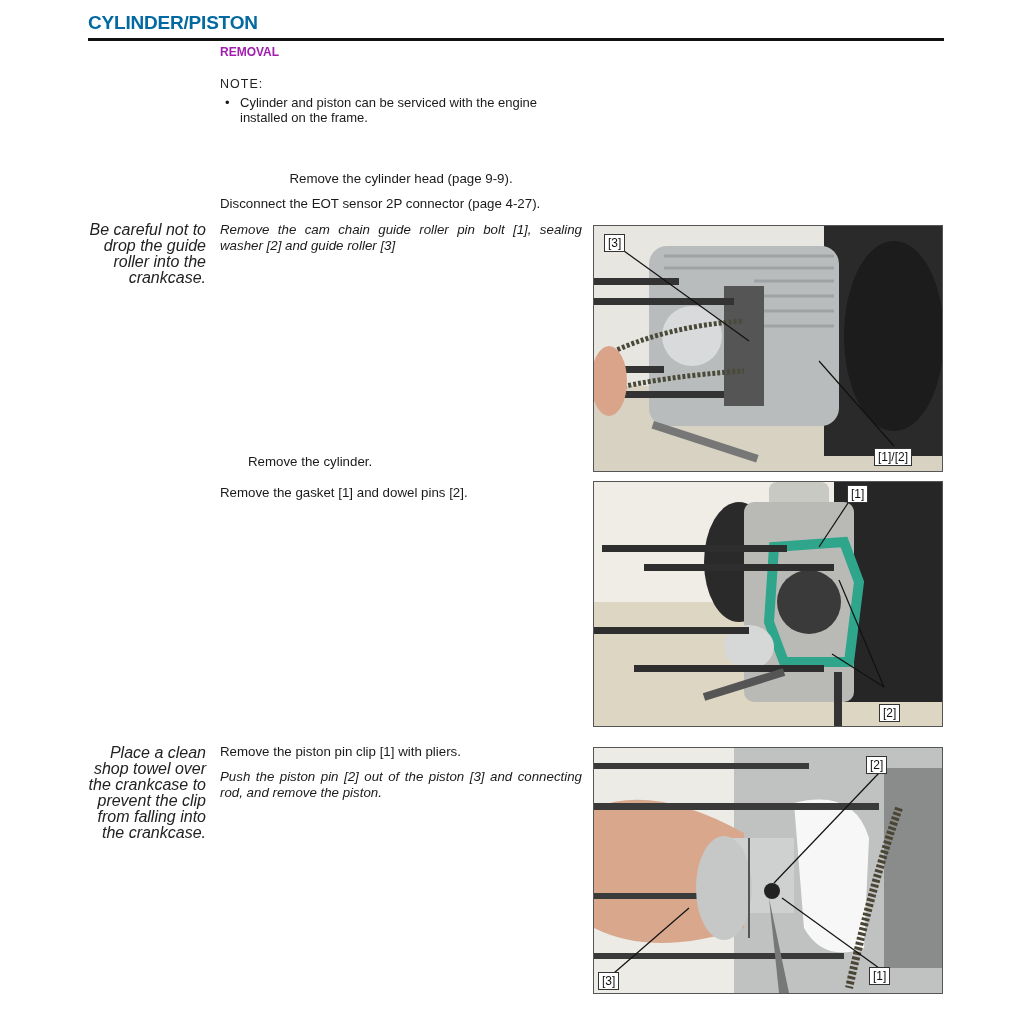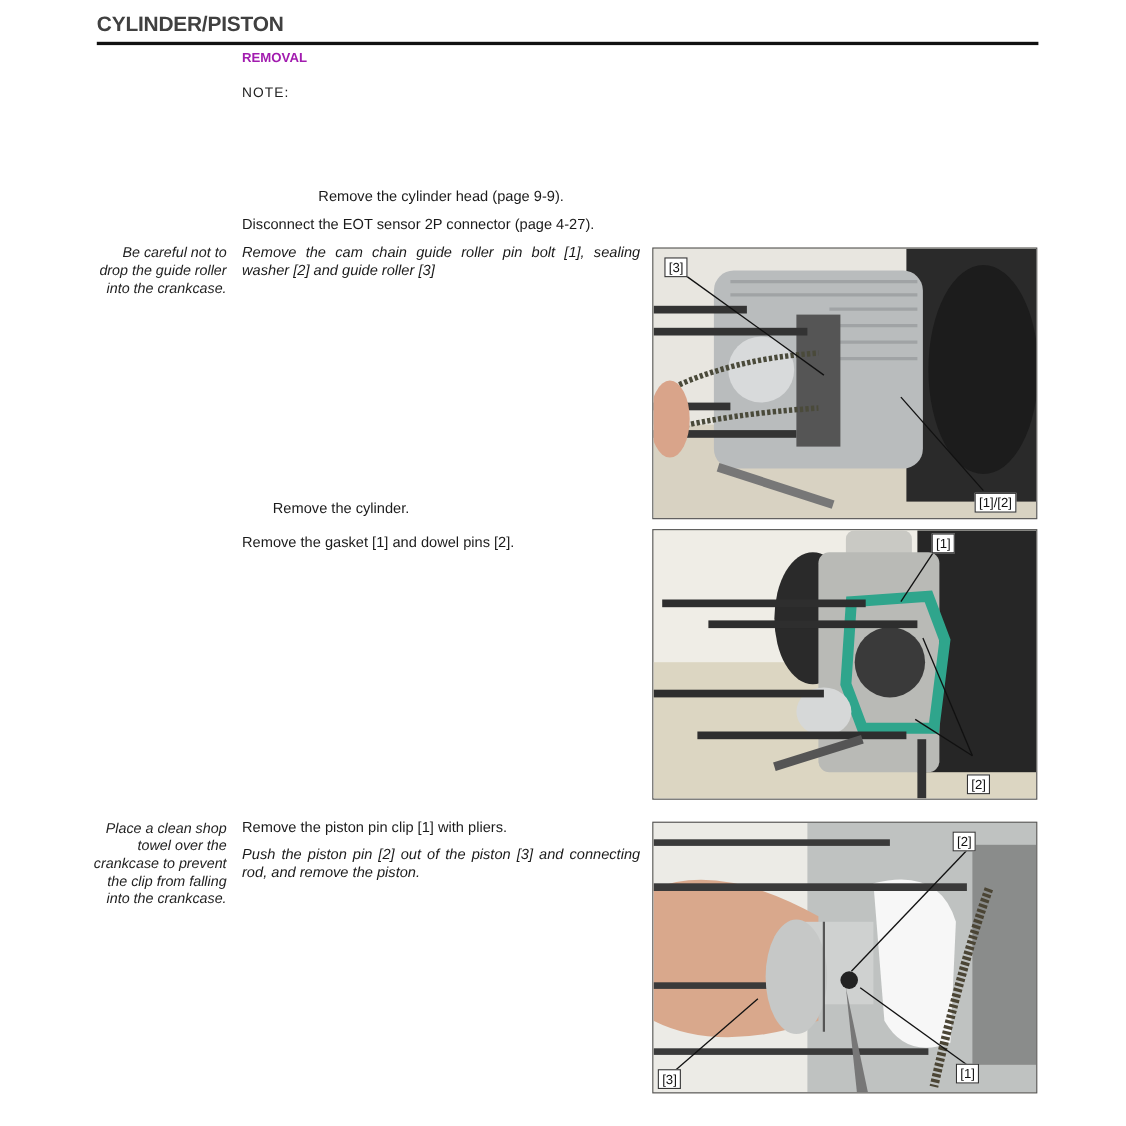--- a/index.html
+++ b/index.html
@@ -1,39 +1,40 @@
 <!DOCTYPE html>
 <html><head>
 <meta charset="utf-8">
 <style>
   html,body{margin:0;padding:0;background:#ffffff;}
   body{width:1024px;height:1024px;position:relative;overflow:hidden;font-family:"Liberation Sans",sans-serif;color:#1a1a1a;}
-  .page-title{position:absolute;left:88px;top:12px;font-size:19px;font-weight:bold;letter-spacing:-0.2px;color:#404040;}
+  .page-title{position:absolute;left:88px;top:12px;font-size:19px;font-weight:bold;letter-spacing:-0.2px;color:#0369a1;}
   .title-rule{position:absolute;left:88px;top:38px;width:856px;height:3px;background:#111;}
   .section-title{position:absolute;left:220px;top:45px;font-size:12px;font-weight:bold;color:#a21caf;}
   .note-label{position:absolute;left:220px;top:77px;font-size:12.5px;letter-spacing:1px;color:#222;}
   .note-list{position:absolute;left:222px;top:95px;width:365px;margin:0;padding:0;list-style:none;font-size:13px;line-height:15px;}
   .note-list li{position:relative;padding-left:18px;margin-bottom:4px;}
   .note-list li::before{content:"\2022";position:absolute;left:3px;top:0;}
   .para{position:absolute;left:220px;font-size:13.3px;line-height:15.5px;color:#1a1a1a;width:362px;}
   .justify{text-align:justify;font-style:italic;}
-  .side-note{position:absolute;left:84px;width:122px;font-size:13px;font-style:italic;line-height:16px;text-align:right;color:#222;}
+  .side-note{position:absolute;left:84px;width:122px;font-size:16px;font-style:italic;line-height:16px;text-align:right;color:#222;}
   .photo{position:absolute;left:593px;width:348px;border:1px solid #555;overflow:hidden;background:#d9d7d0;}
   .photo svg{display:block;width:100%;height:100%;}
   .callout{position:absolute;background:#fff;border:1px solid #333;font-size:12px;padding:1px 3px;line-height:14px;color:#111;}
 </style>
 </head>
 <body>
 
 <div class="page-title">CYLINDER/PISTON</div>
 <div class="title-rule"></div>
 
 <div class="section-title">REMOVAL</div>
 <div class="note-label">NOTE:</div>
 <ul class="note-list">
+  <li>Cylinder and piston can be serviced with the engine installed on the frame.</li>
 </ul>
 
 <div class="para" style="top:171px;text-align:center;">Remove the cylinder head (page 9-9).</div>
 <div class="para" style="top:196px;">Disconnect the EOT sensor 2P connector (page 4-27).</div>
 
 <div class="side-note" style="top:222px;">Be careful not to drop the guide roller into the crankcase.</div>
 <div class="para justify" style="top:222px;">Remove the cam chain guide roller pin bolt [1], sealing washer [2] and guide roller [3]</div>
 
 <div class="photo" style="top:225px;height:245px;">
   <svg viewBox="0 0 348 245" preserveAspectRatio="none">
@@ -57,21 +58,21 @@
     <rect x="0" y="140" width="70" height="7" fill="#333"></rect>
     <rect x="0" y="165" width="130" height="7" fill="#333"></rect>
     <path d="M10 130 Q70 100 150 95" stroke="#4a4a3a" stroke-width="5" fill="none" stroke-dasharray="3 2"></path>
     <path d="M10 165 Q70 150 150 145" stroke="#4a4a3a" stroke-width="5" fill="none" stroke-dasharray="3 2"></path>
     <ellipse cx="15" cy="155" rx="18" ry="35" fill="#d9a48a"></ellipse>
     <rect x="60" y="195" width="110" height="8" fill="#777" transform="rotate(18 60 195)"></rect>
     <line x1="30" y1="25" x2="155" y2="115" stroke="#111" stroke-width="1.2"></line>
     <line x1="225" y1="135" x2="300" y2="220" stroke="#111" stroke-width="1.2"></line>
   </svg>
   <div class="callout" style="left:10px;top:8px;">[3]</div>
-  <div class="callout" style="left:292px;top:222px;">[1]/[2]</div>
+  <div class="callout" style="left:280px;top:222px;">[1]/[2]</div>
 </div>
 
 <div class="para" style="top:454px;margin-left:28px;">Remove the cylinder.</div>
 <div class="para" style="top:485px;">Remove the gasket [1] and dowel pins [2].</div>
 
 <div class="photo" style="top:481px;height:244px;">
   <svg viewBox="0 0 348 244" preserveAspectRatio="none">
     <rect width="348" height="244" fill="#efede6"></rect>
     <rect x="0" y="120" width="348" height="124" fill="#dcd6c2"></rect>
     <rect x="240" y="0" width="108" height="220" fill="#262626"></rect>

